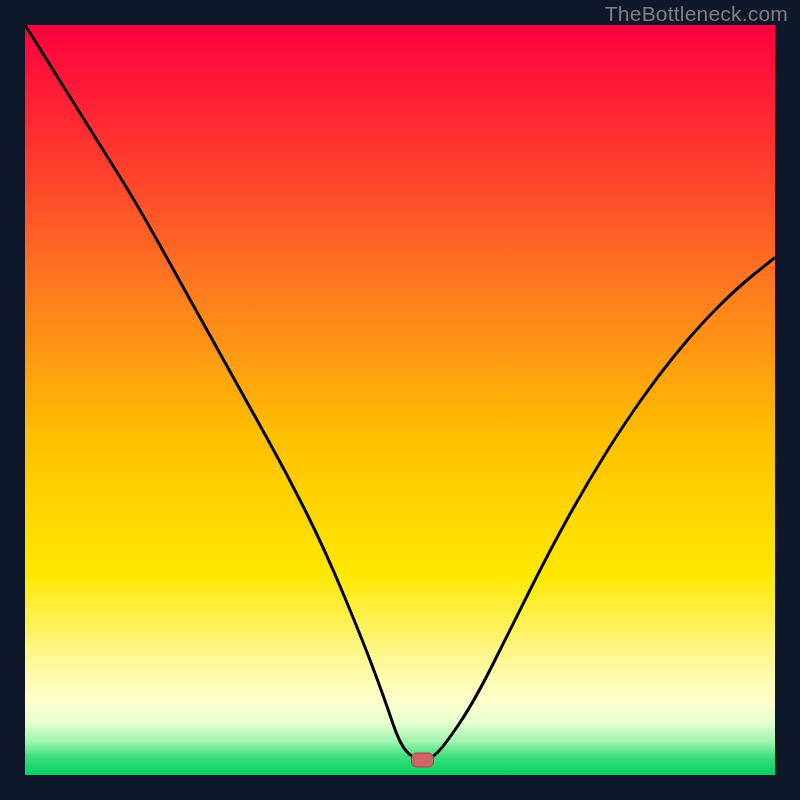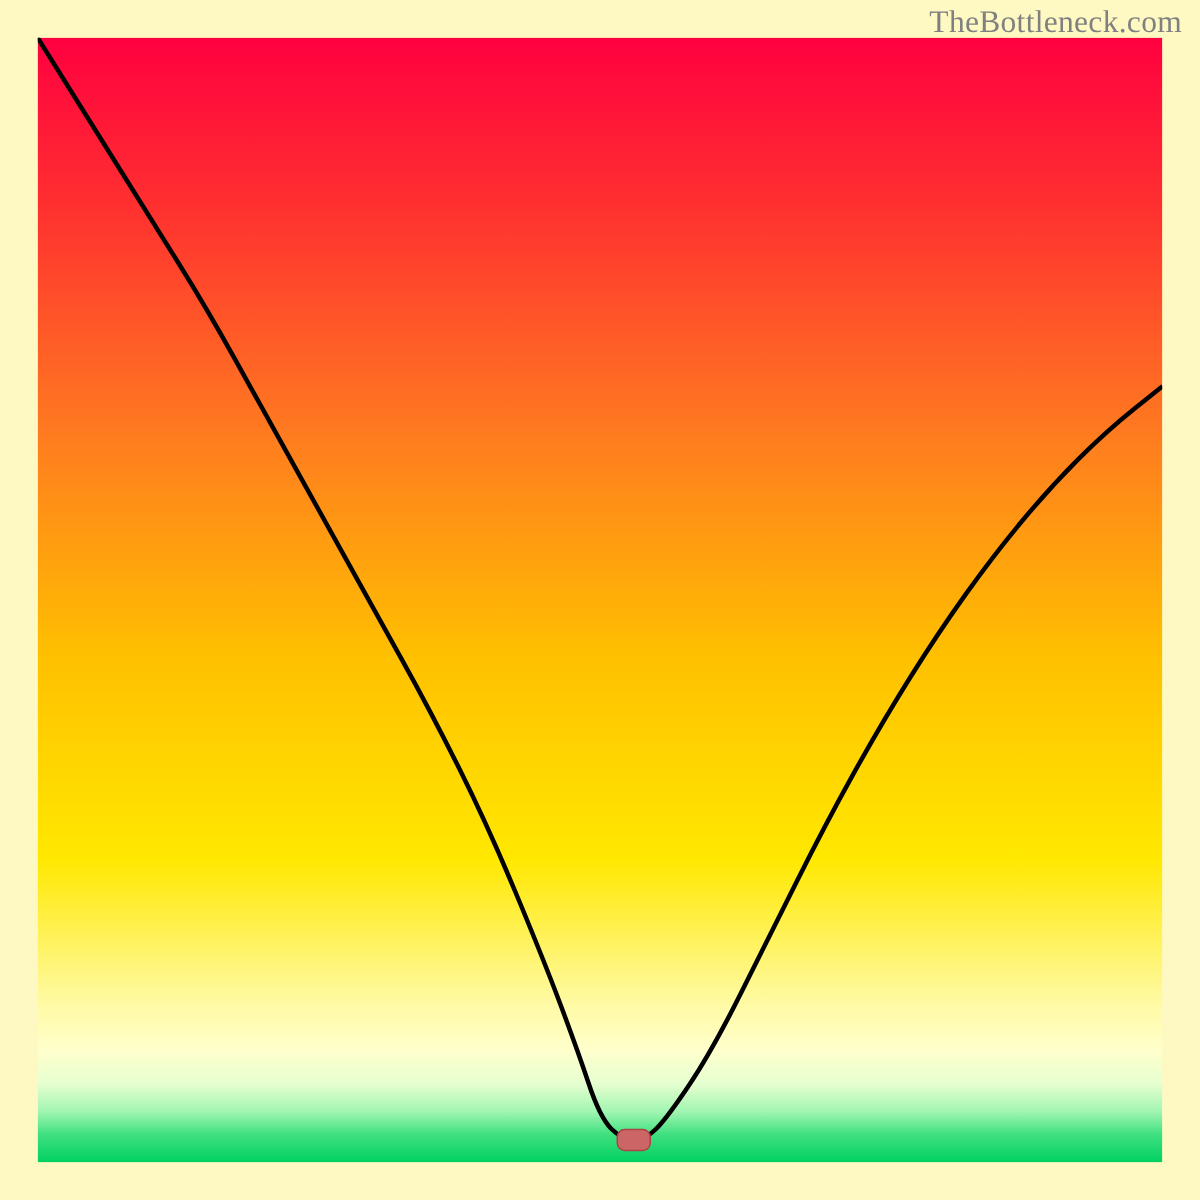--- a/index.html
+++ b/index.html
@@ -8,22 +8,21 @@
     width: 800px;
     height: 800px;
     background: #000;
     font-family: Arial, Helvetica, sans-serif;
     overflow: hidden;
   }
   .frame {
     position: relative;
     width: 800px;
     height: 800px;
-    background: #fef9c3;
-    font-family: Liberation Serif, serif;
+    background: #0f172a;
   }
   .plot-area {
     position: absolute;
     left: 25px;
     top: 25px;
     width: 750px;
     height: 750px;
     overflow: hidden;
   }
   .attribution {

